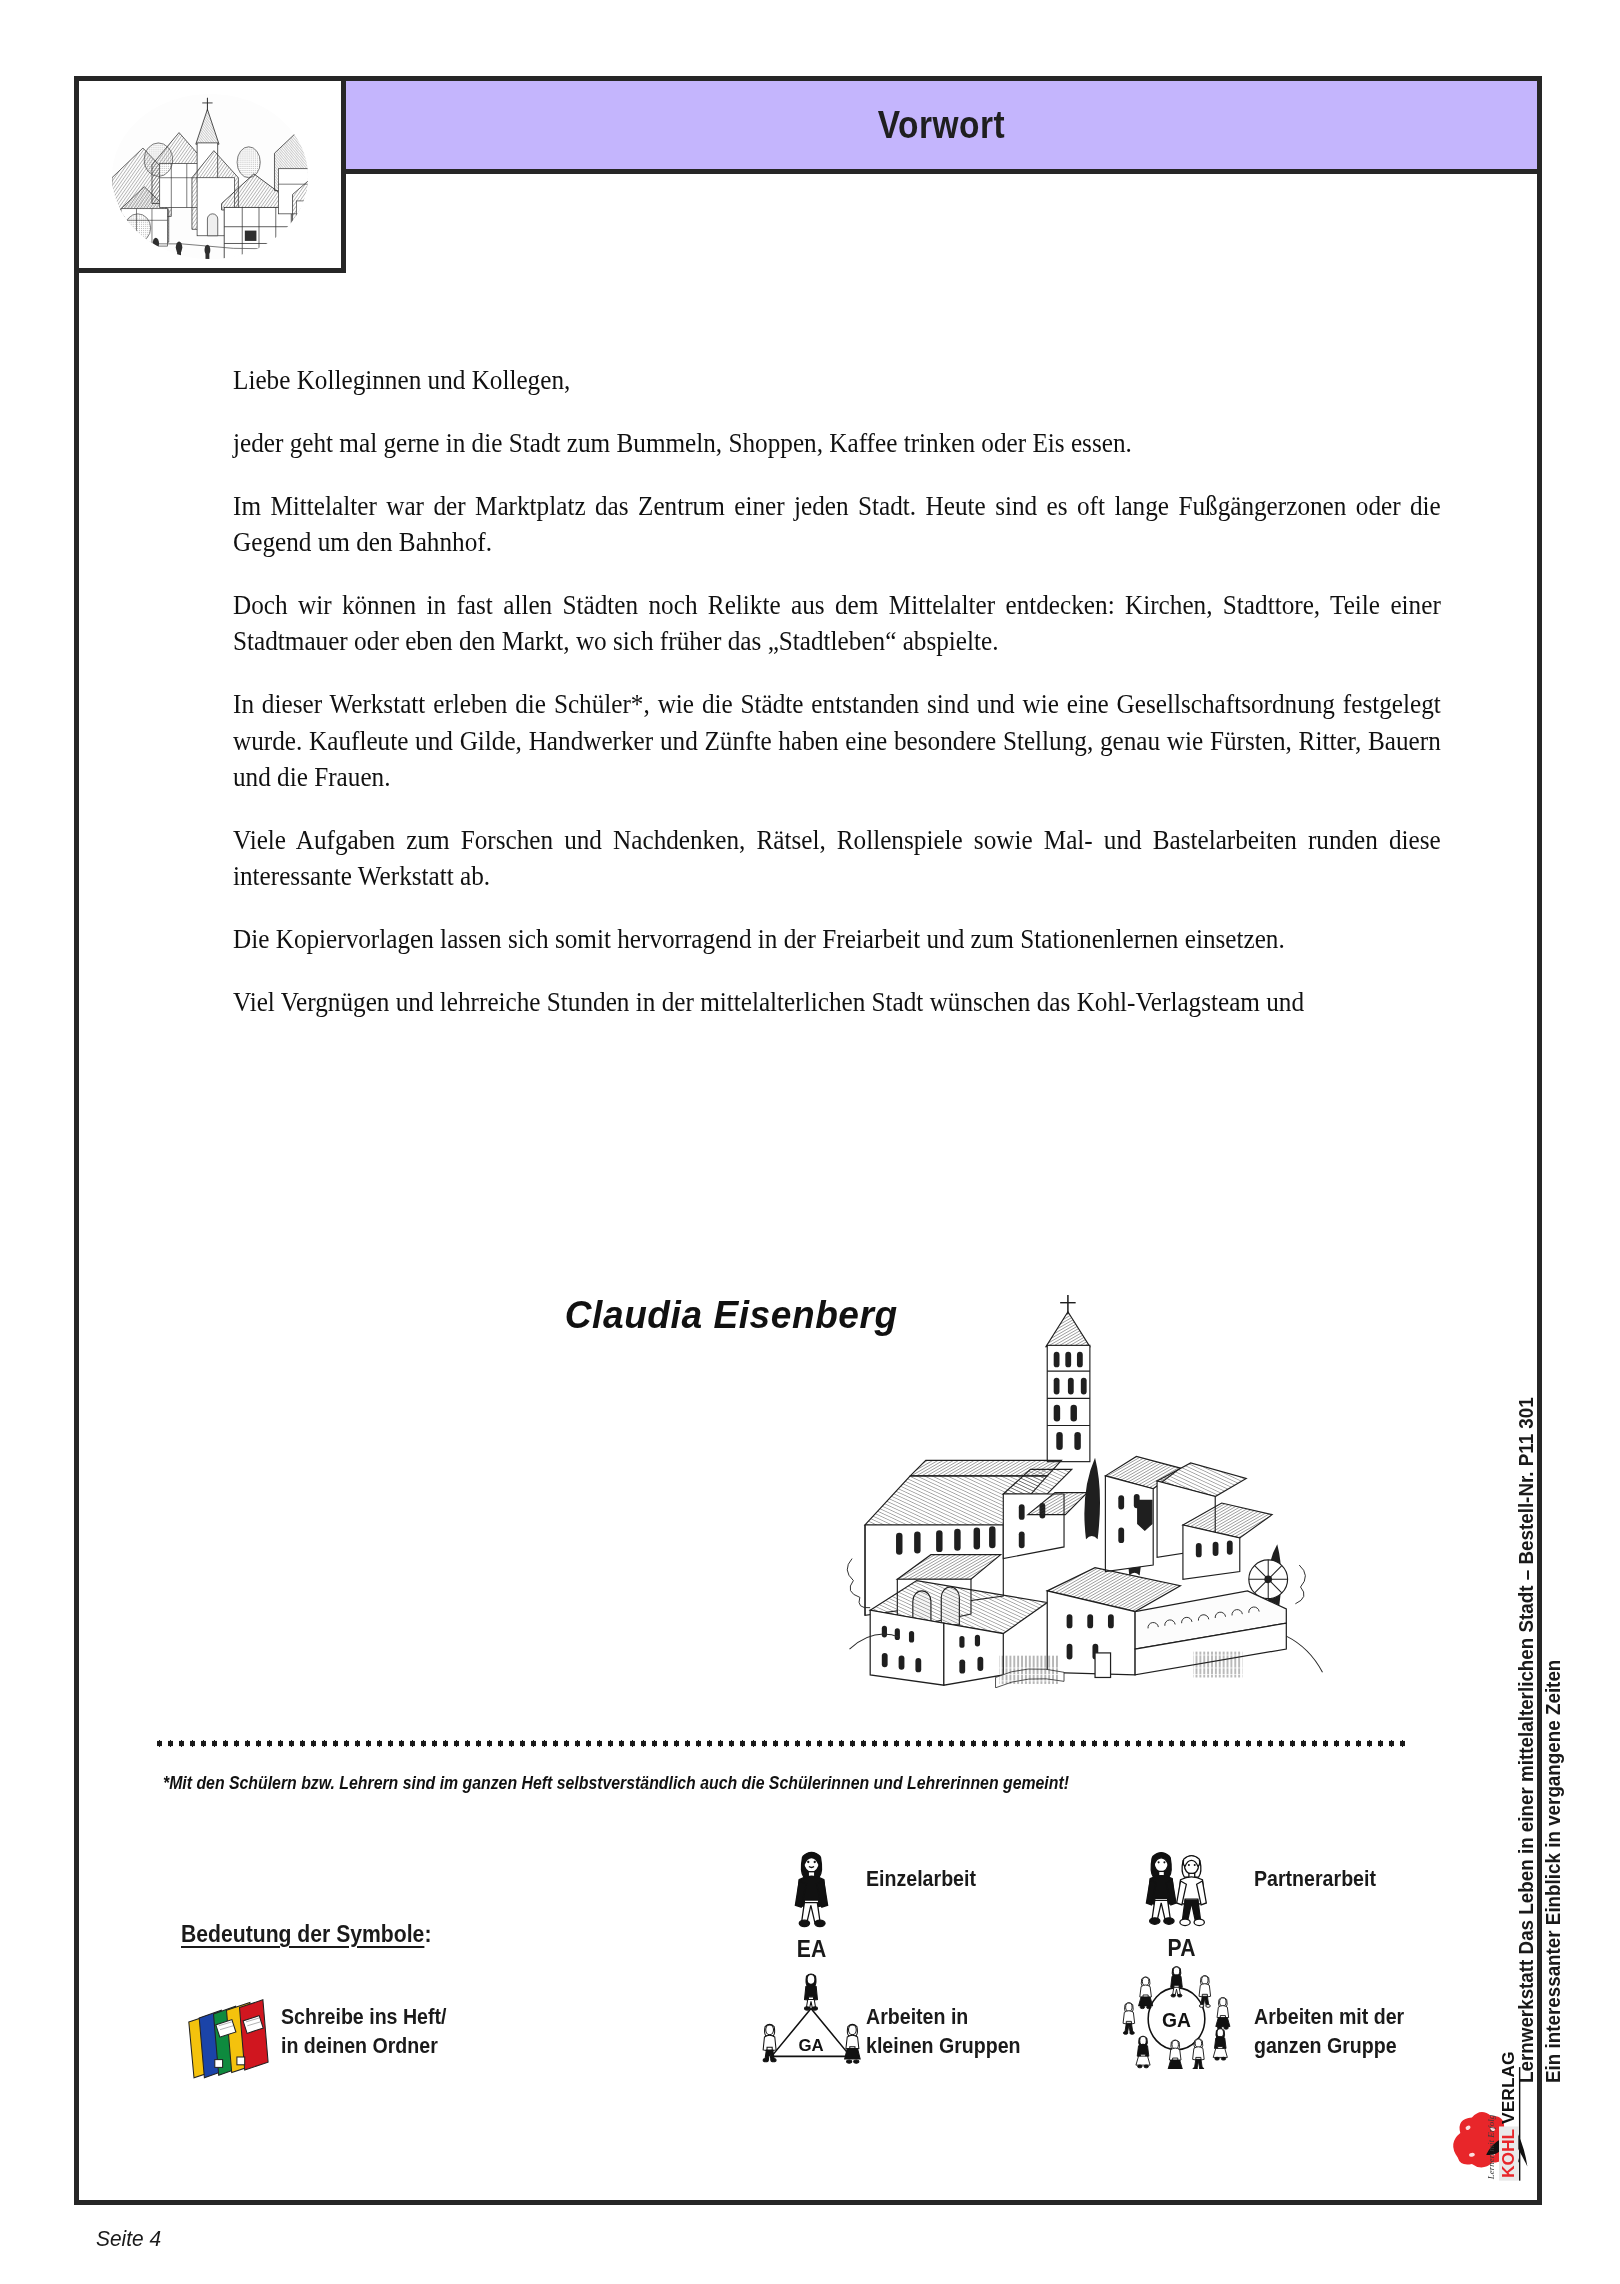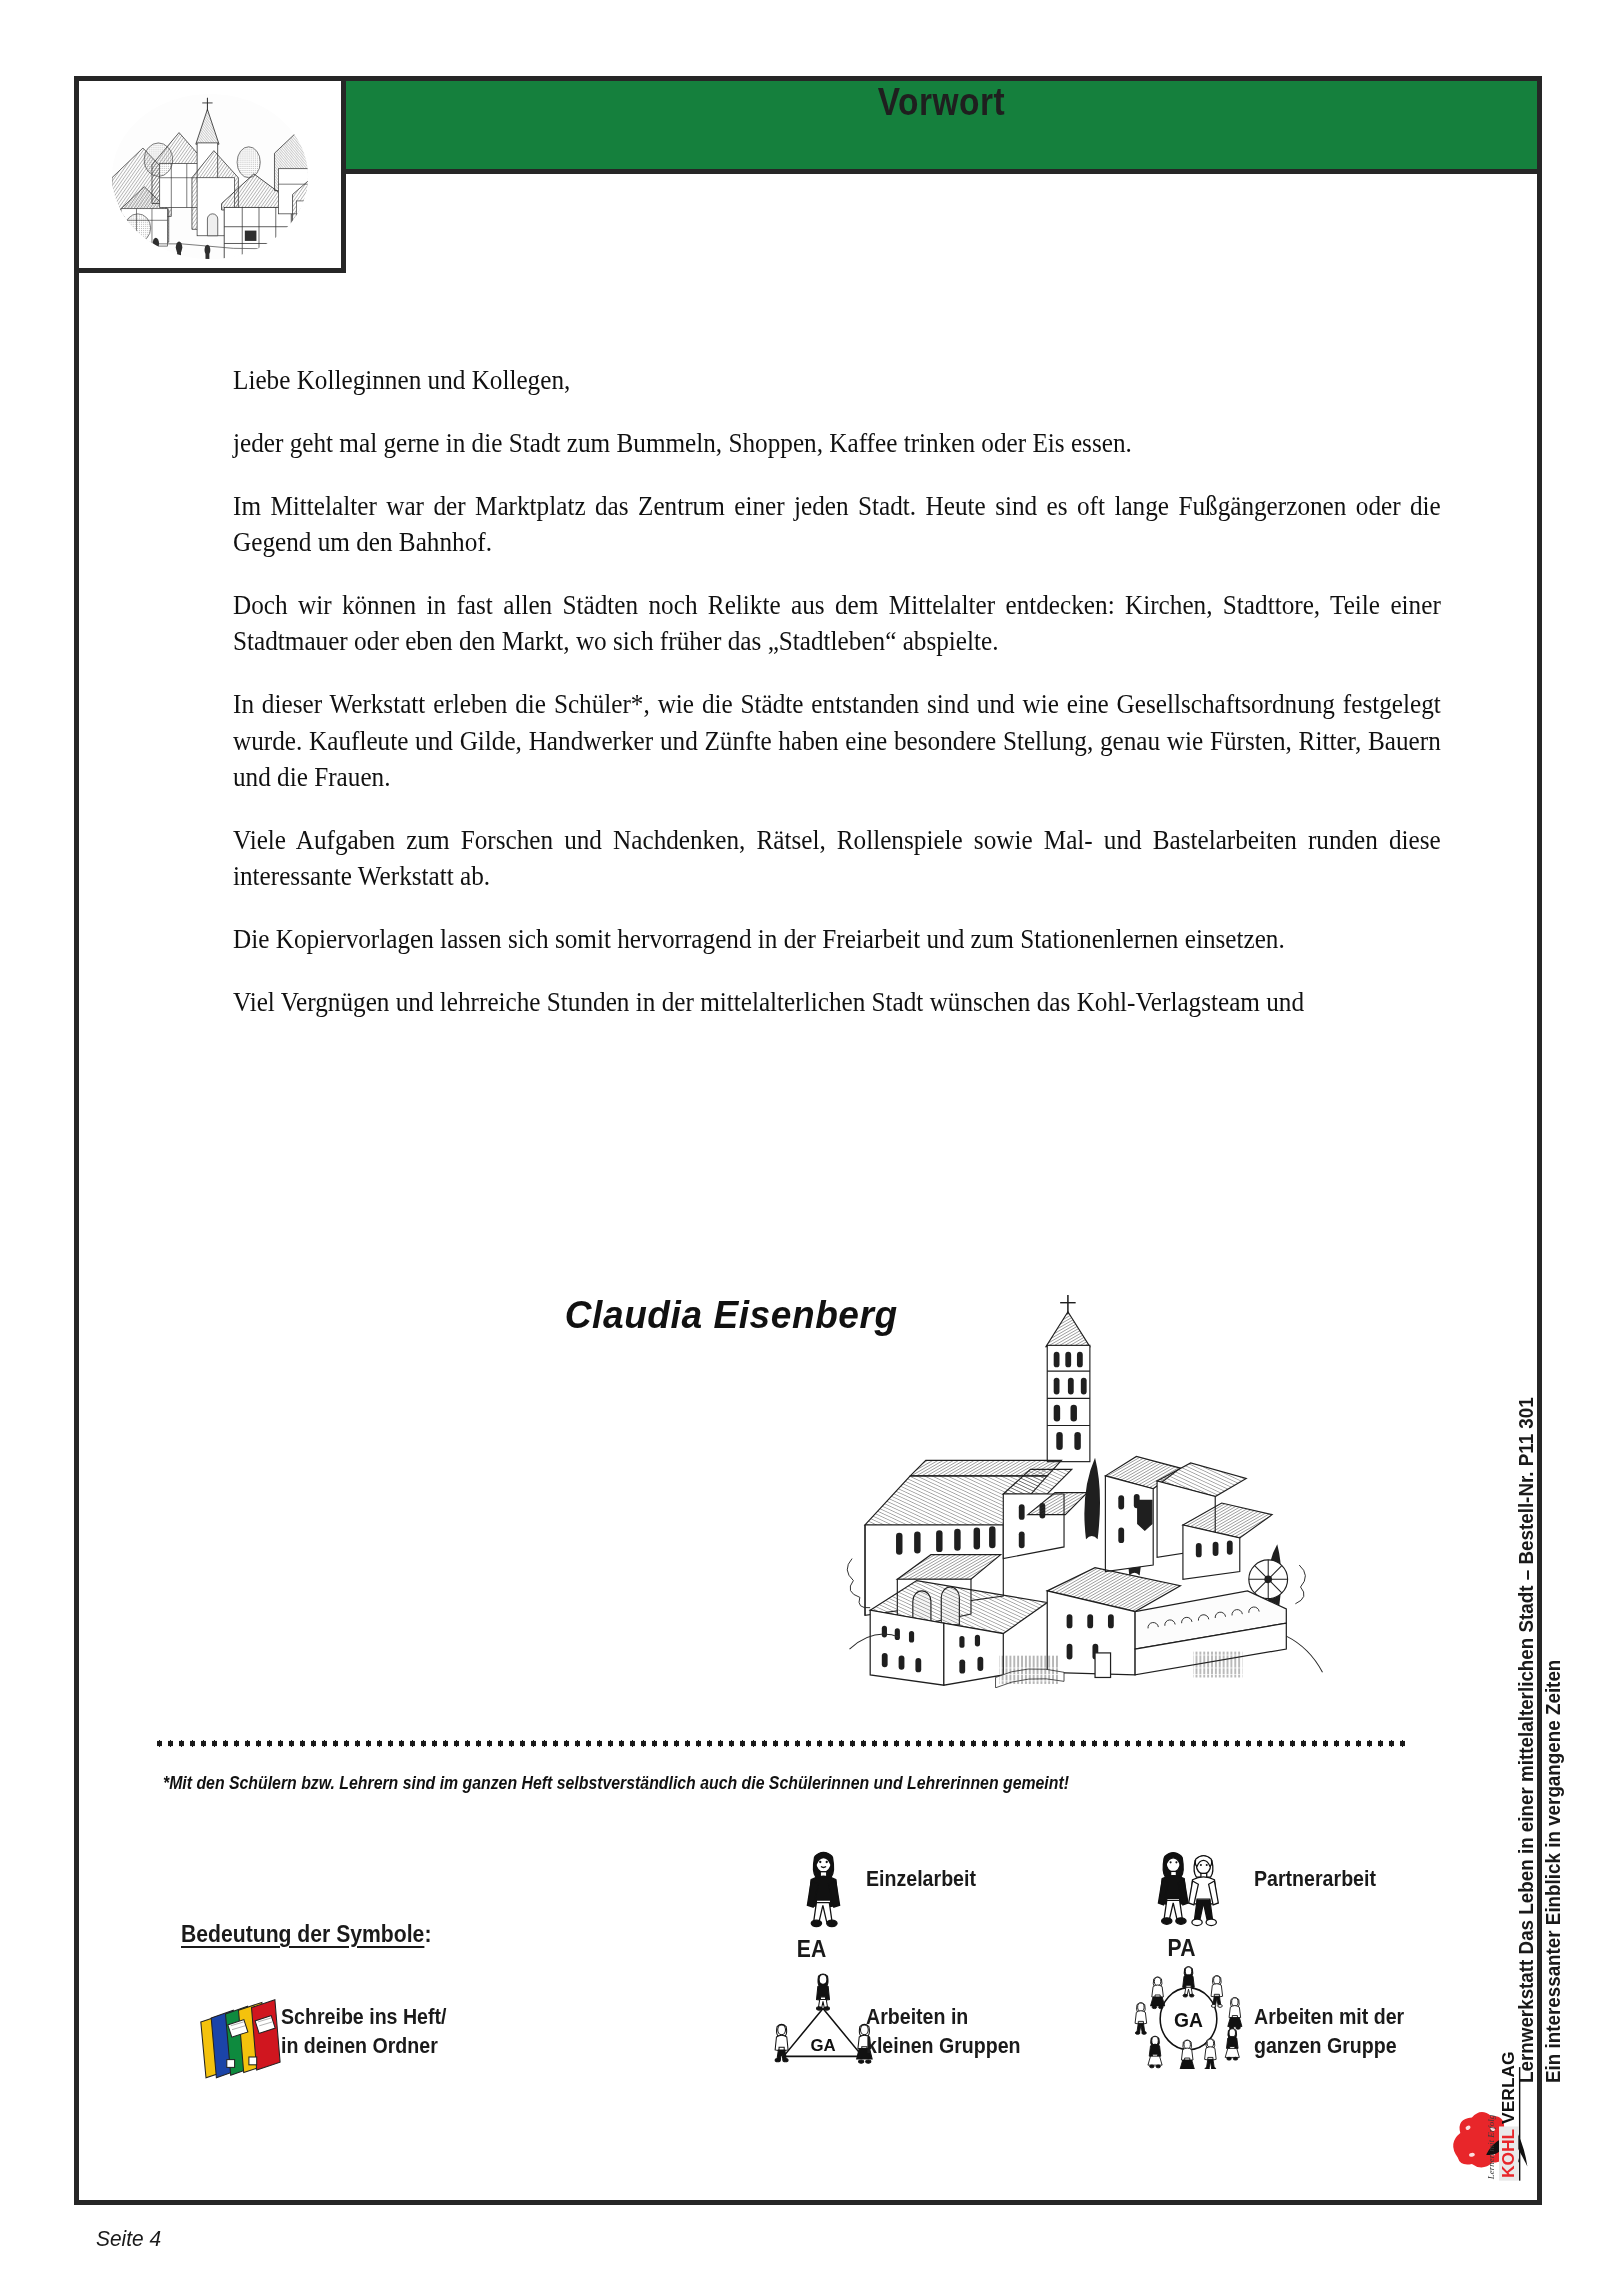--- a/index.html
+++ b/index.html
@@ -35,22 +35,22 @@
     overflow:hidden;
   }
   .header-image-box svg{display:block;width:100%;height:100%;}
   .header-title-box{
     position:absolute;
     left:272px;top:0;
     width:1196px;height:98px;
     border:5.8px solid #262626;
     border-left:none;
     box-sizing:border-box;
-    background:#15803d;
-    display:flex;justify-content:center;
+    background:#c4b5fd;
+    display:flex;align-items:center;justify-content:center;
   }
   .header-title{
     font-size:38px;
     font-weight:bold;
     letter-spacing:0.6px;
     transform:scaleX(.88);
     color:#1f1f1f;
   }
   
   .content{
@@ -119,21 +119,21 @@
     position:absolute;
     left:26px;top:91px;
     font-size:23px;
     font-weight:bold;
     transform:scaleX(.92);
     transform-origin:left top;
     white-space:nowrap;
   }
   .legend-title u{text-decoration:underline;text-underline-offset:3.9px;}
   .sym{position:absolute;}
-  .sym-icon{position:absolute;left:12px;top:0;}
+  .sym-icon{position:absolute;left:0;top:0;}
   .sym-icon svg{display:block;}
   .sym-code{
     position:absolute;
     text-align:center;
     font-size:23px;
     font-weight:bold;
     transform:scaleX(.92);
     width:100%;
   }
   .sym-label{

